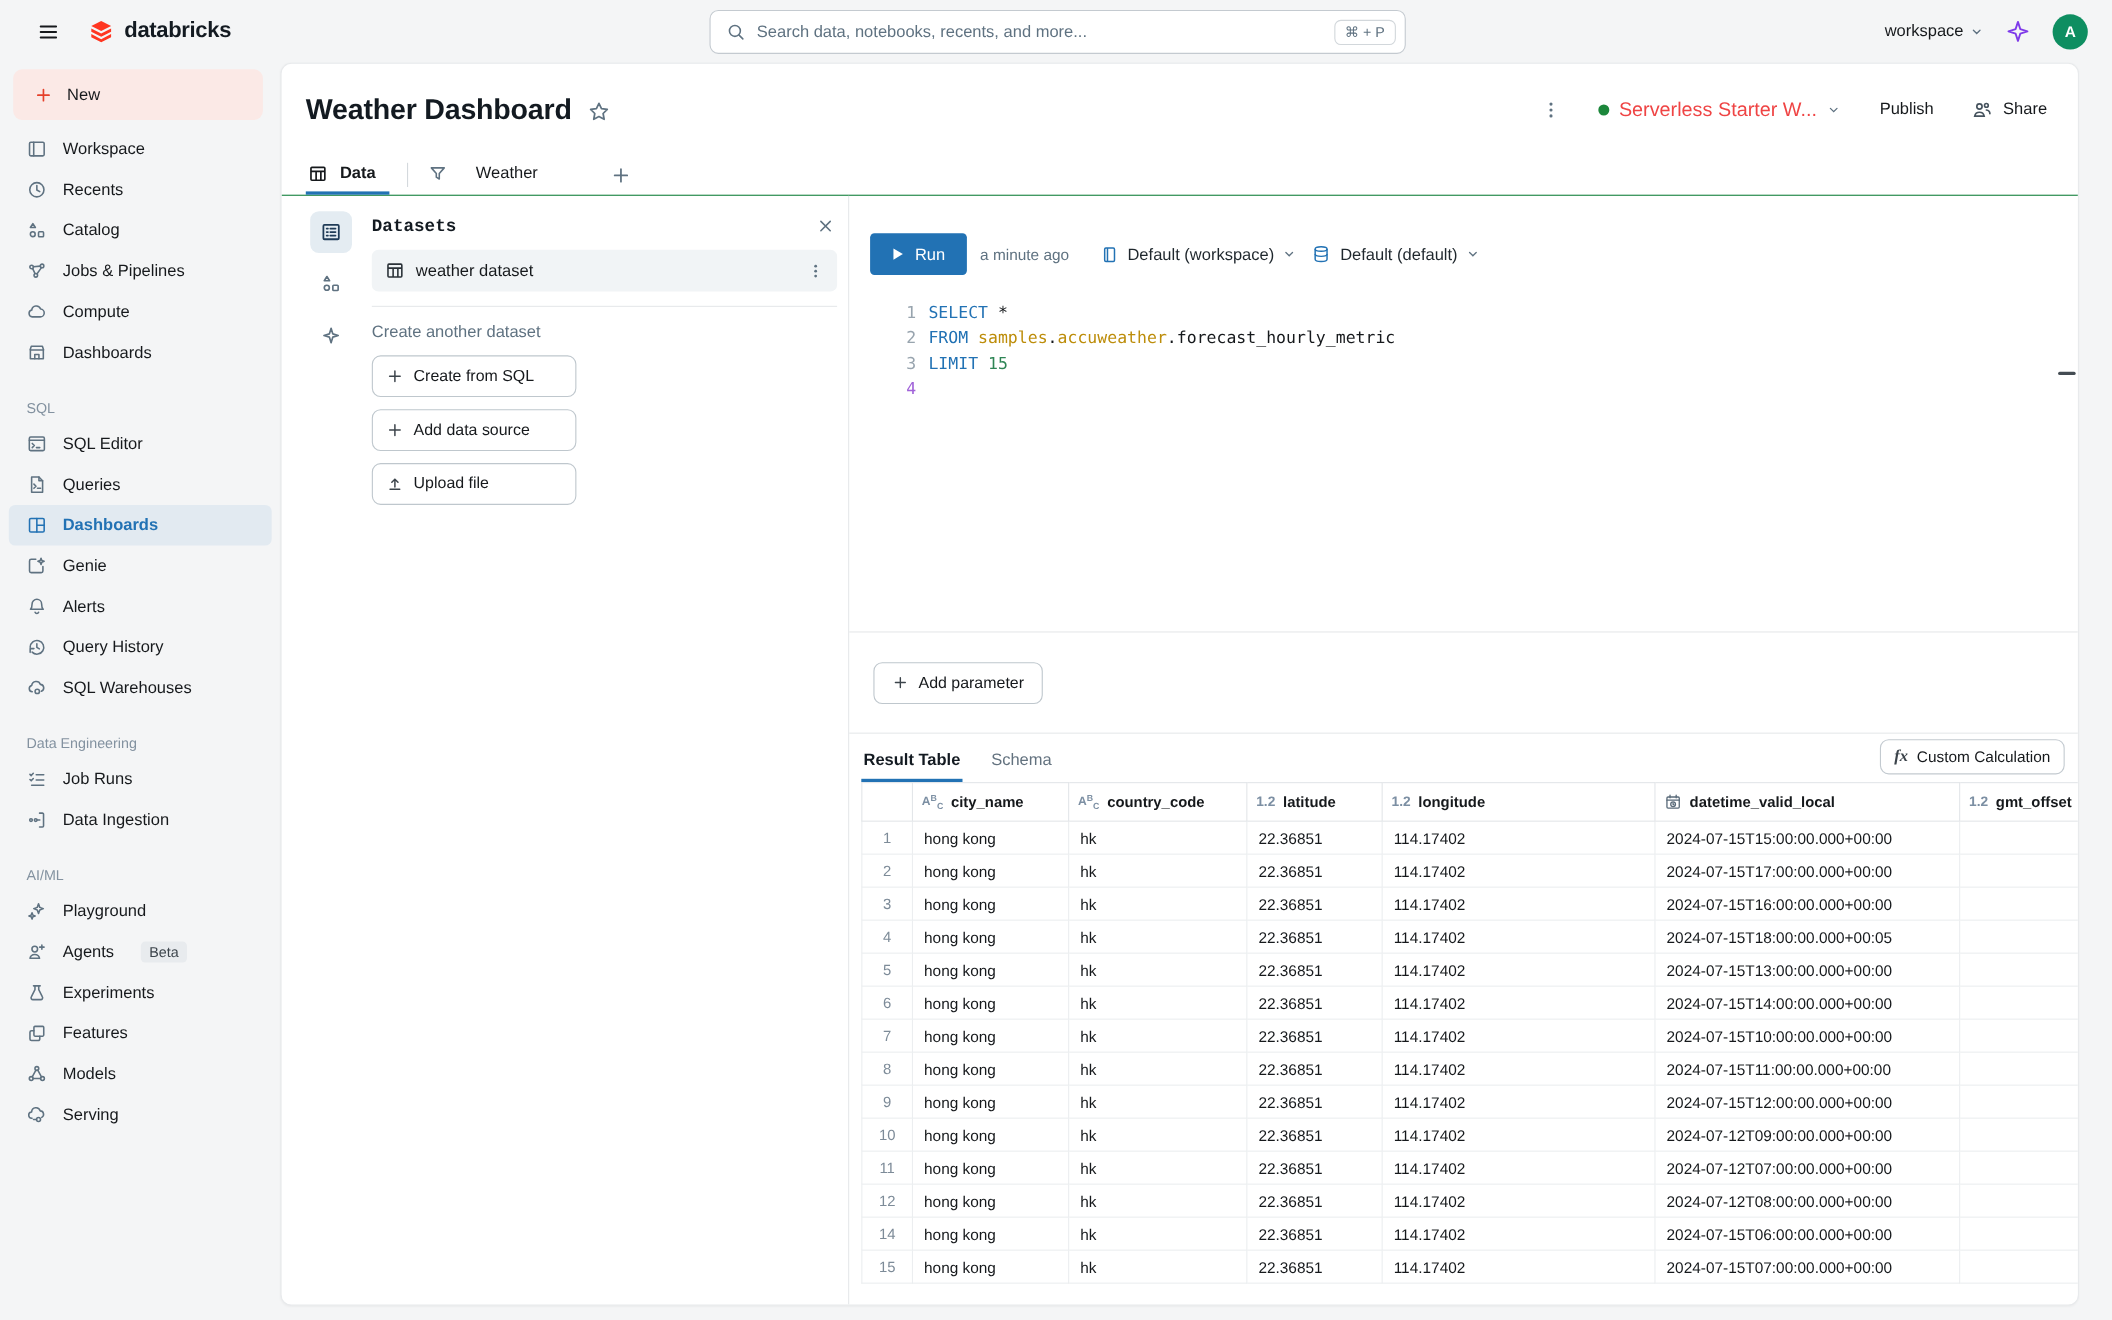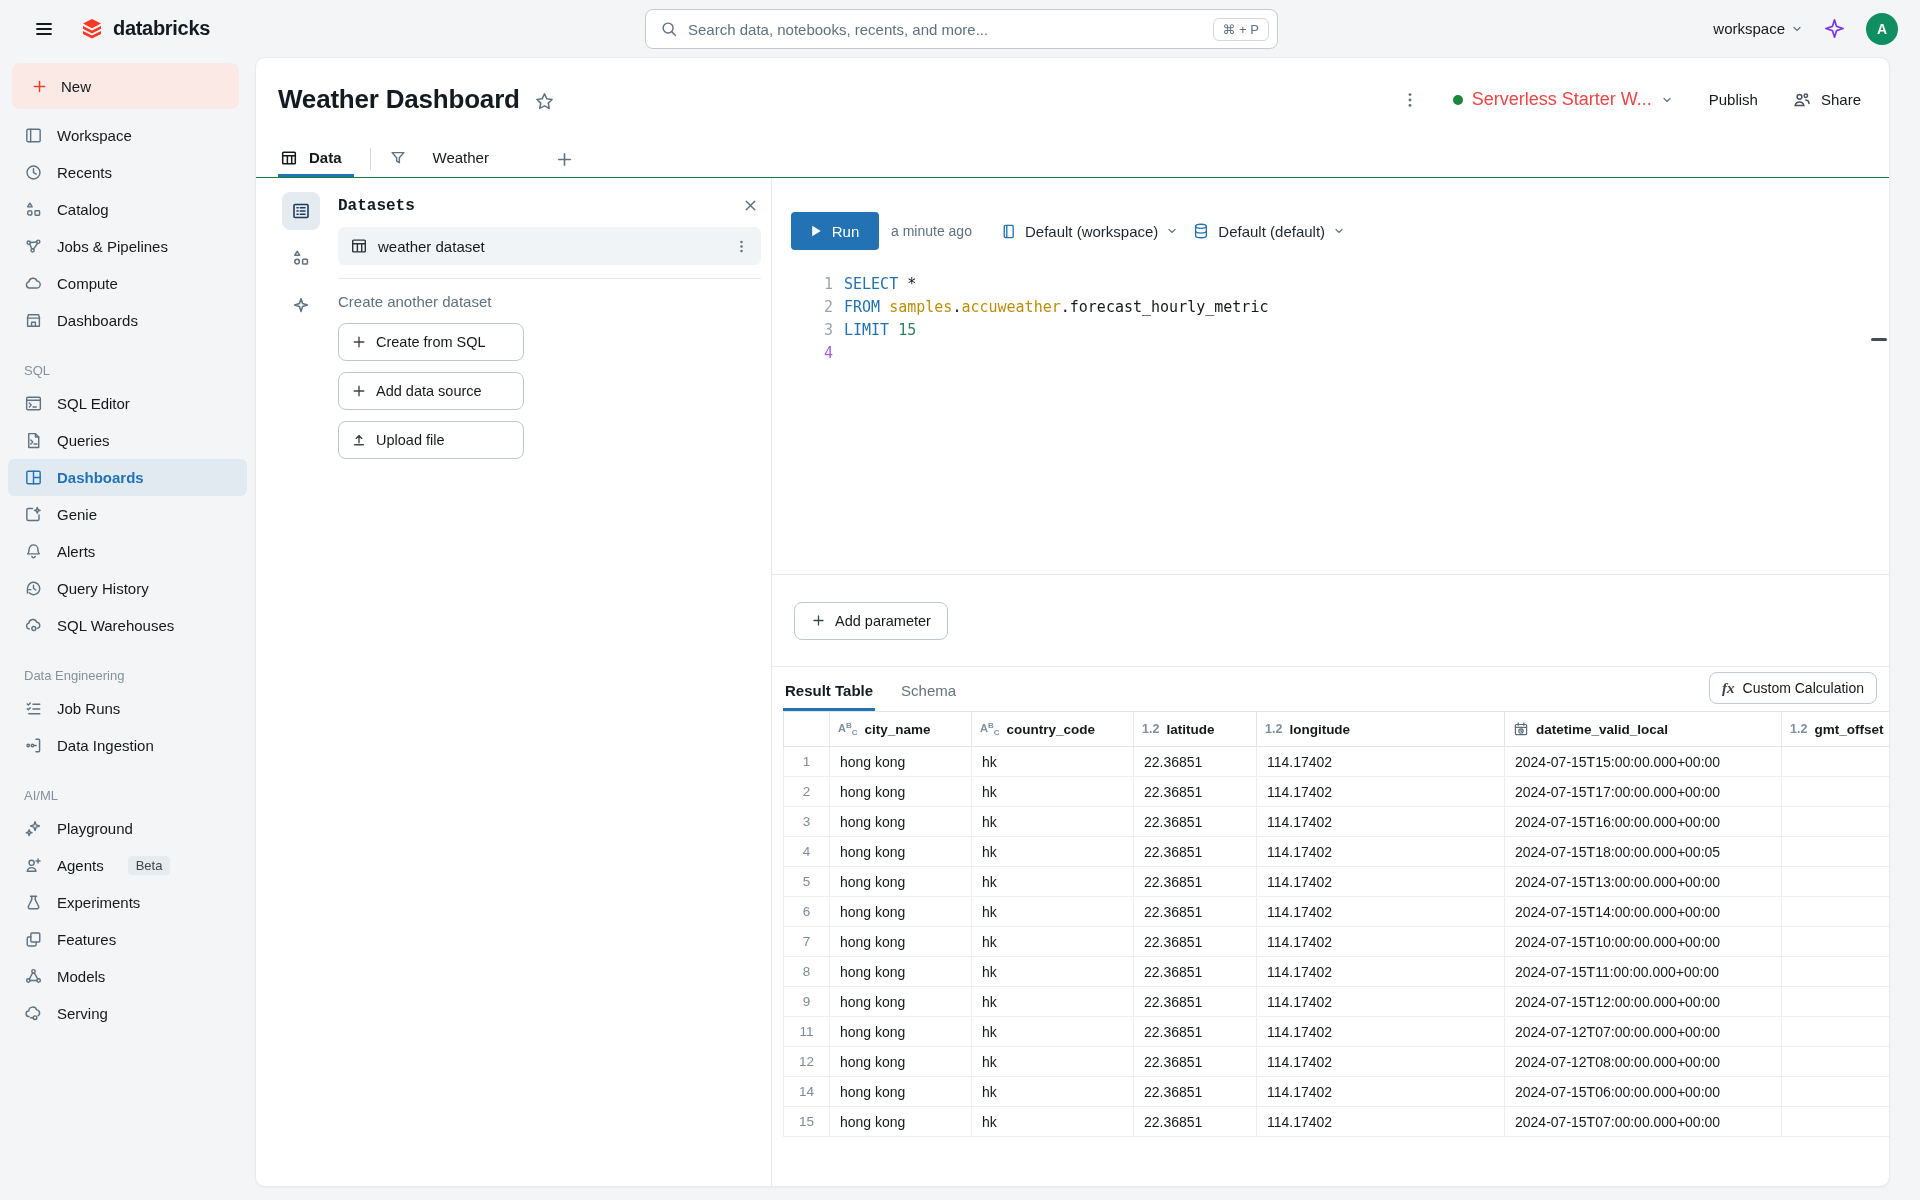--- a/index.html
+++ b/index.html
@@ -734,20 +734,29 @@
                 <tr>
                   <td class="rownum">9</td>
                   <td>hong kong</td>
                   <td>hk</td>
                   <td class="num">22.36851</td>
                   <td class="num">114.17402</td>
                   <td>2024-07-15T12:00:00.000+00:00</td>
                   <td></td>
                 </tr>
                 <tr>
+                  <td class="rownum">10</td>
+                  <td>hong kong</td>
+                  <td>hk</td>
+                  <td class="num">22.36851</td>
+                  <td class="num">114.17402</td>
+                  <td>2024-07-12T09:00:00.000+00:00</td>
+                  <td></td>
+                </tr>
+                <tr>
                   <td class="rownum">11</td>
                   <td>hong kong</td>
                   <td>hk</td>
                   <td class="num">22.36851</td>
                   <td class="num">114.17402</td>
                   <td>2024-07-12T07:00:00.000+00:00</td>
                   <td></td>
                 </tr>
                 <tr>
                   <td class="rownum">12</td>

